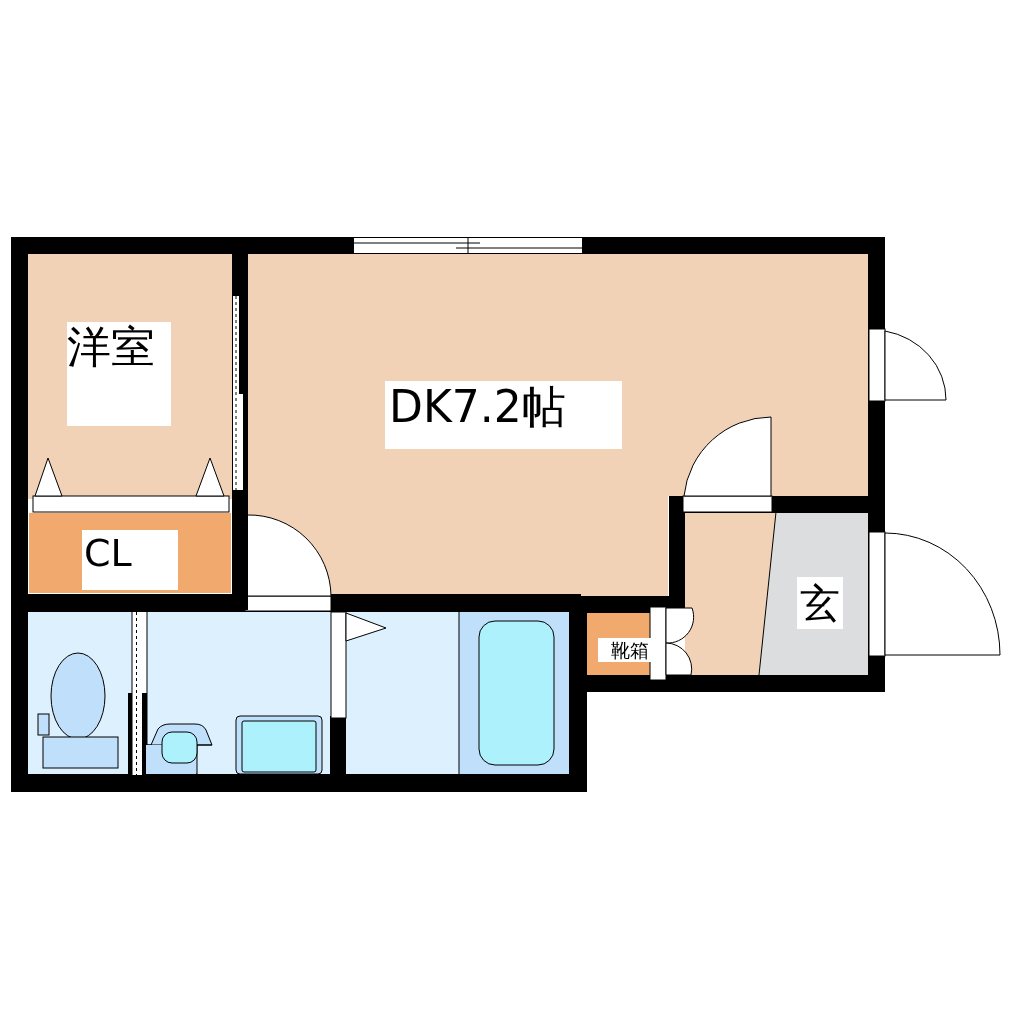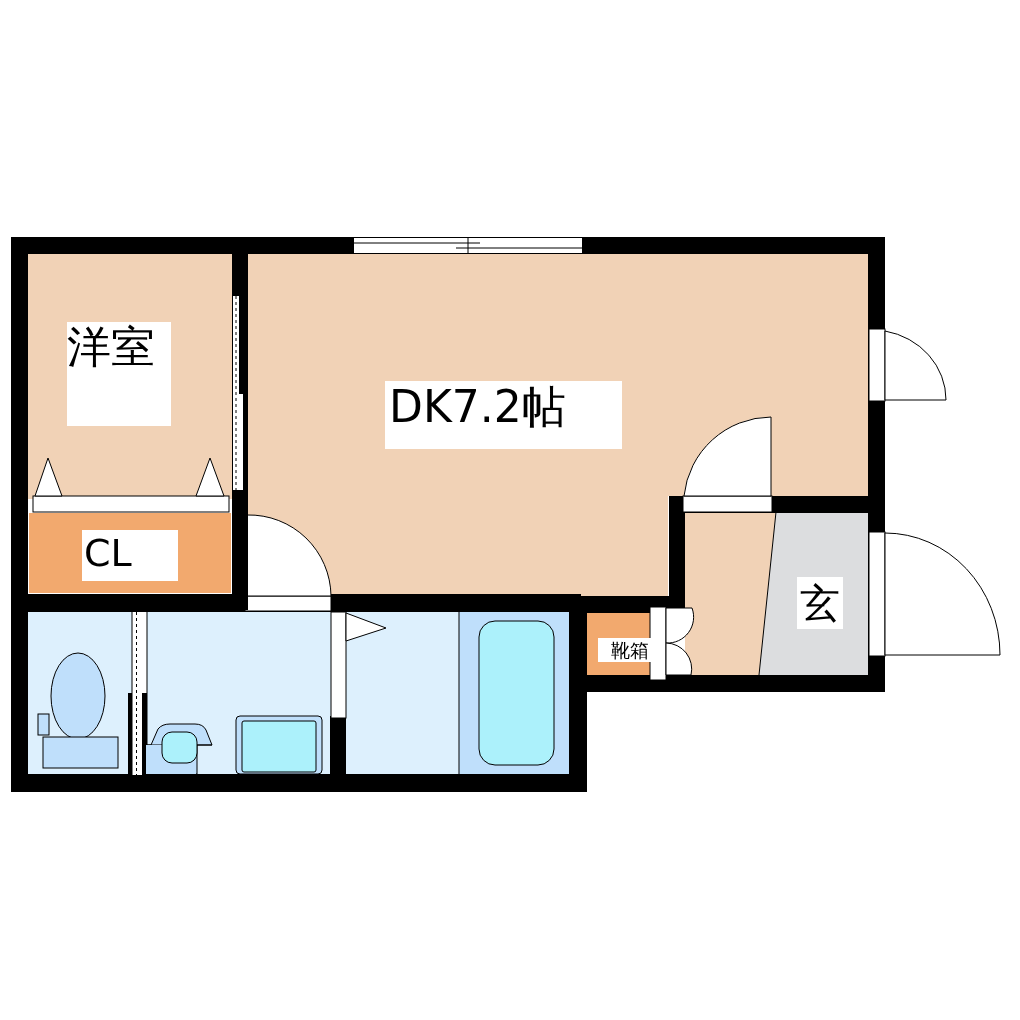--- a/index.html
+++ b/index.html
@@ -1,21 +1,21 @@
 <!DOCTYPE html>
 <html><head>
 <meta charset="utf-8">
 <style>
   html, body { margin: 0; padding: 0; background: #ffffff; }
   body { width: 1020px; height: 1020px; position: relative; overflow: hidden; font-family: "DejaVu Sans", "Liberation Sans", sans-serif; }
   .plan { position: absolute; left: 0; top: 0; width: 1020px; height: 1020px; }
   .label-box { position: absolute; background: #ffffff; color: #000; line-height: 1; white-space: nowrap; }
   .lbl-youshitsu { left: 67px; top: 322px; width: 104px; height: 104px; font-size: 44px; line-height: 50px; padding-left: 0; }
   .lbl-dk { left: 385px; top: 381px; width: 233px; height: 68px; font-size: 44px; line-height: 52px; padding-left: 4px; }
-  .lbl-cl { left: 82px; top: 530px; width: 94px; height: 51px; font-size: 38px; line-height: 46px; padding-left: 2px; }
+  .lbl-cl { left: 82px; top: 530px; width: 94px; height: 60px; font-size: 38px; line-height: 46px; padding-left: 2px; }
   .lbl-genkan { left: 797px; top: 577px; width: 46px; height: 52px; font-size: 40px; line-height: 52px; text-align: center; }
   .lbl-kutsu { left: 598px; top: 638px; width: 64px; height: 24px; font-size: 19px; line-height: 24px; text-align: center; }
 </style>
 </head>
 <body>
 
 <div class="plan">
 <svg width="1020" height="1020" viewBox="0 0 1020 1020" xmlns="http://www.w3.org/2000/svg">
 
   <g>

